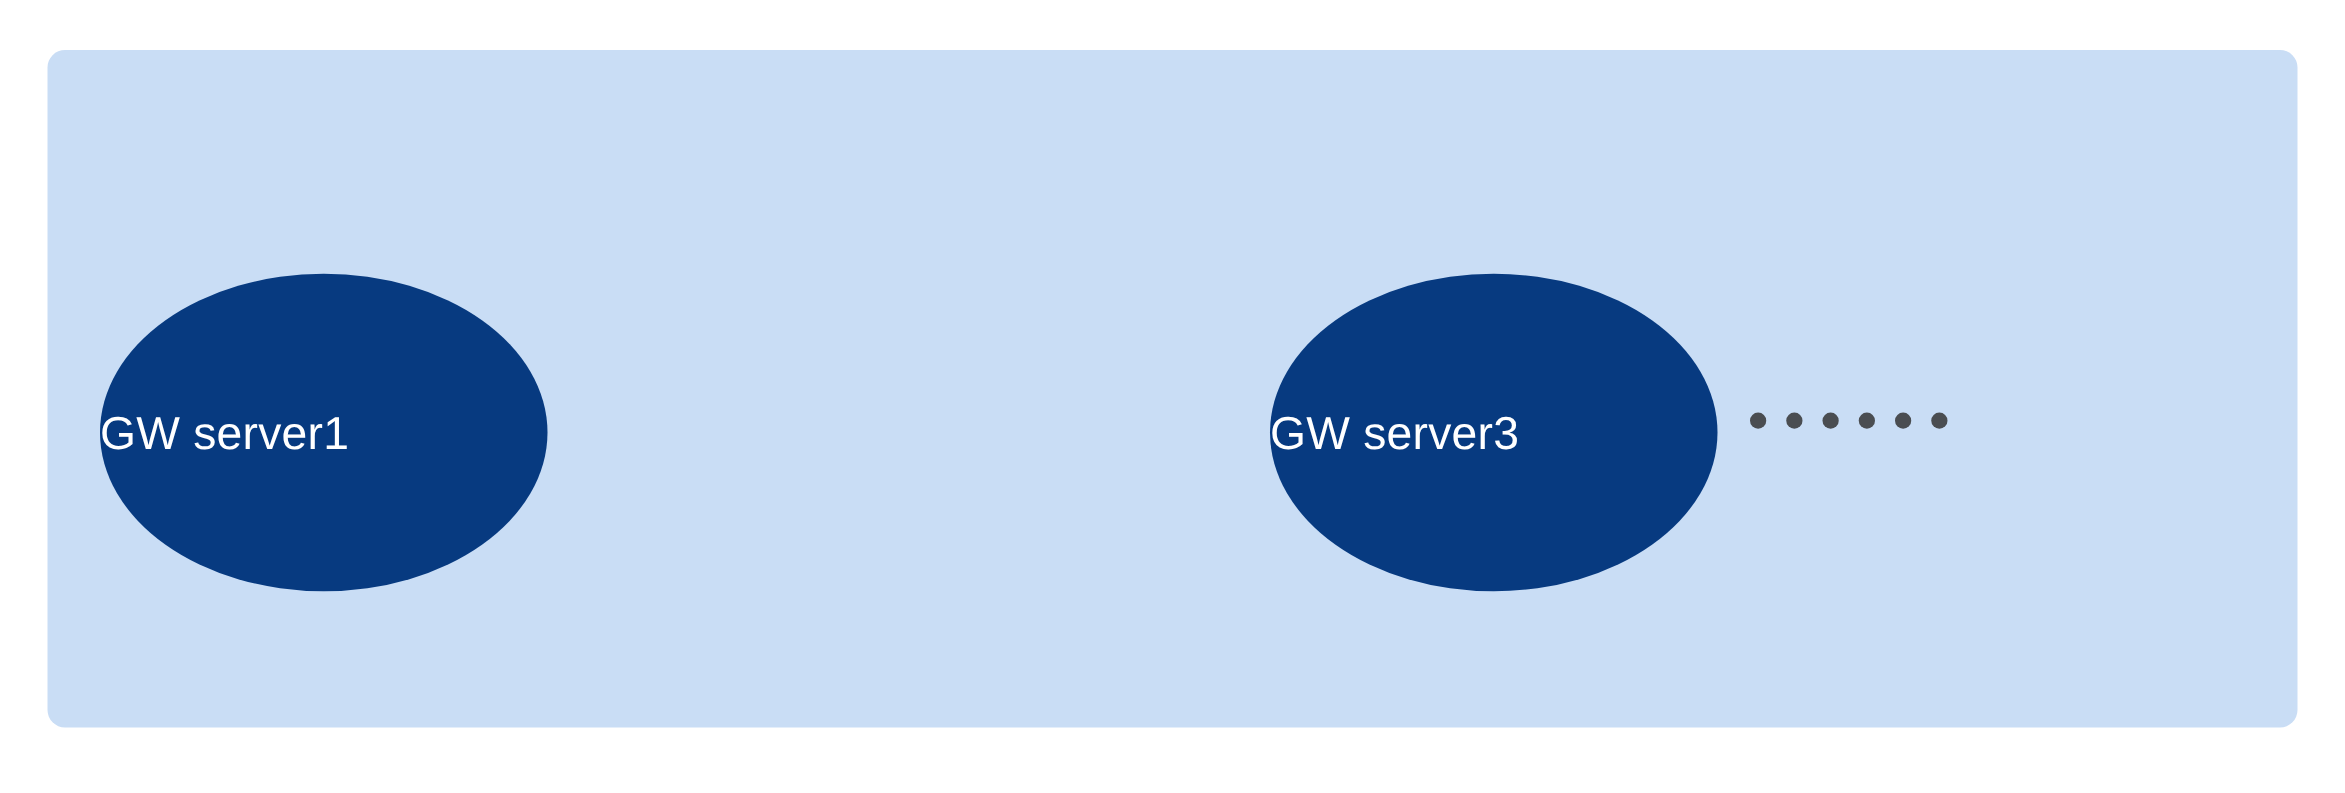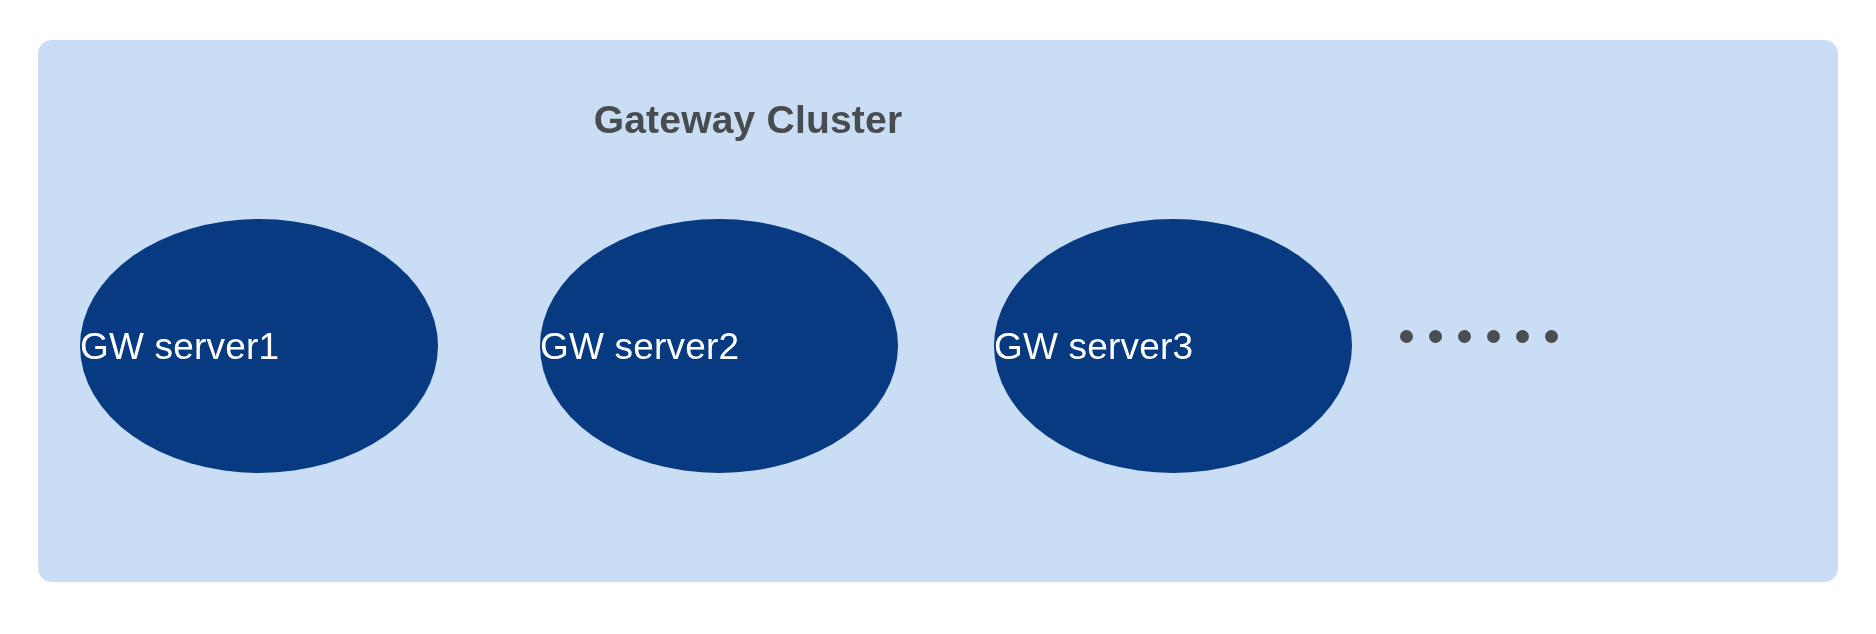--- a/index.html
+++ b/index.html
@@ -63,21 +63,21 @@
     width: 358px;
     height: 254px;
     background: #073a80;
     border-radius: 50%;
     display: flex;
     align-items: center;
   }
 
   .server-node.n0 { left: 42px; }
   .server-node.n1 { left: 502px; }
-  .server-node.n2 { left: 956px; }
+  .server-node.n2 { left: 978px; }
 
   .server-label {
     font-size: 37px;
     font-weight: normal;
     color: #ffffff;
     white-space: nowrap;
     line-height: 1;
     letter-spacing: 0.2px;
   }
 
@@ -97,31 +97,27 @@
     background: #4a4d51;
   }
 </style>
 </head>
 <body>
 
 <div id="diagram-canvas">
 
   <div id="cluster-panel">
 
-    <div id="cluster-title">Gateway Cluster</div>
 
     <div id="node-row">
 
       <div class="server-node n0">
         <span class="server-label">GW server1</span>
       </div>
 
-      <div class="server-node n1">
-        <span class="server-label">GW server2</span>
-      </div>
 
       <div class="server-node n2">
         <span class="server-label">GW server3</span>
       </div>
 
       <div id="more-nodes-ellipsis">
           <span class="ellipsis-dot" style="background: rgb(74, 77, 81);"></span>
           <span class="ellipsis-dot" style="background: rgb(74, 77, 81);"></span>
           <span class="ellipsis-dot" style="background: rgb(74, 77, 81);"></span>
           <span class="ellipsis-dot" style="background: rgb(74, 77, 81);"></span>

